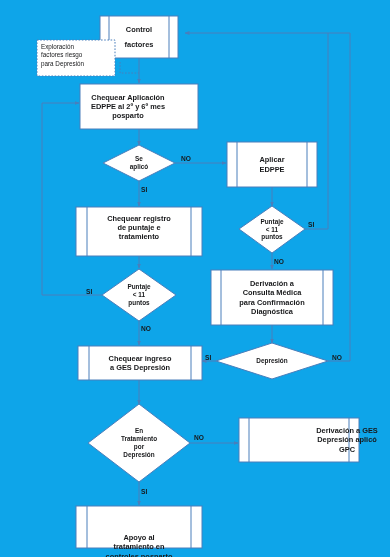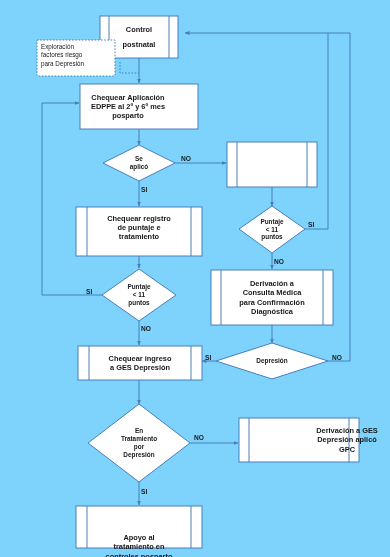--- a/index.html
+++ b/index.html
@@ -4,21 +4,21 @@
 <style>
   html, body {
     margin: 0;
     padding: 0;
     background: #ffffff;
   }
   #canvas {
     position: relative;
     width: 390px;
     height: 557px;
-    background: #7dd3fc;
+    background: #0ea5e9;
     font-family: "Liberation Sans", sans-serif;
     overflow: hidden;
   }
   #flow-svg {
     position: absolute;
     left: 0;
     top: 0;
     width: 390px;
     height: 557px;
   }
@@ -175,39 +175,45 @@
   <div class="note-label" style="left:41px; top:43px; width:72px;">
     <div>Exploración</div>
     <div>factores riesgo</div>
     <div>para Depresión</div>
   </div>
 
   <div class="node-label proc-label" style="left:109px; top:16px; width:60px; height:42px;">
     <div>
       <div>Control</div>
       <div style="height:5px"></div>
-      <div>postnatal</div>
+      <div>factores</div>
     </div>
   </div>
 
   <div class="node-label proc-label" style="left:80px; top:84px; width:96px; height:45px;">
     <div>
       <div>Chequear Aplicación</div>
       <div>EDPPE al 2º y 6º mes</div>
       <div>posparto</div>
     </div>
   </div>
 
   <div class="node-label dec-label" style="left:111px; top:145px; width:56px; height:36px;">
     <div>
       <div>Se</div>
       <div>aplicó</div>
     </div>
   </div>
 
+  <div class="node-label proc-label" style="left:237px; top:142px; width:70px; height:45px;">
+    <div>
+      <div>Aplicar</div>
+      <div>EDPPE</div>
+    </div>
+  </div>
 
   <div class="node-label proc-label" style="left:87px; top:207px; width:104px; height:41px;">
     <div>
       <div>Chequear registro</div>
       <div>de puntaje e</div>
       <div>tratamiento</div>
     </div>
   </div>
 
   <div class="node-label dec-label" style="left:246px; top:206px; width:52px; height:47px;">

